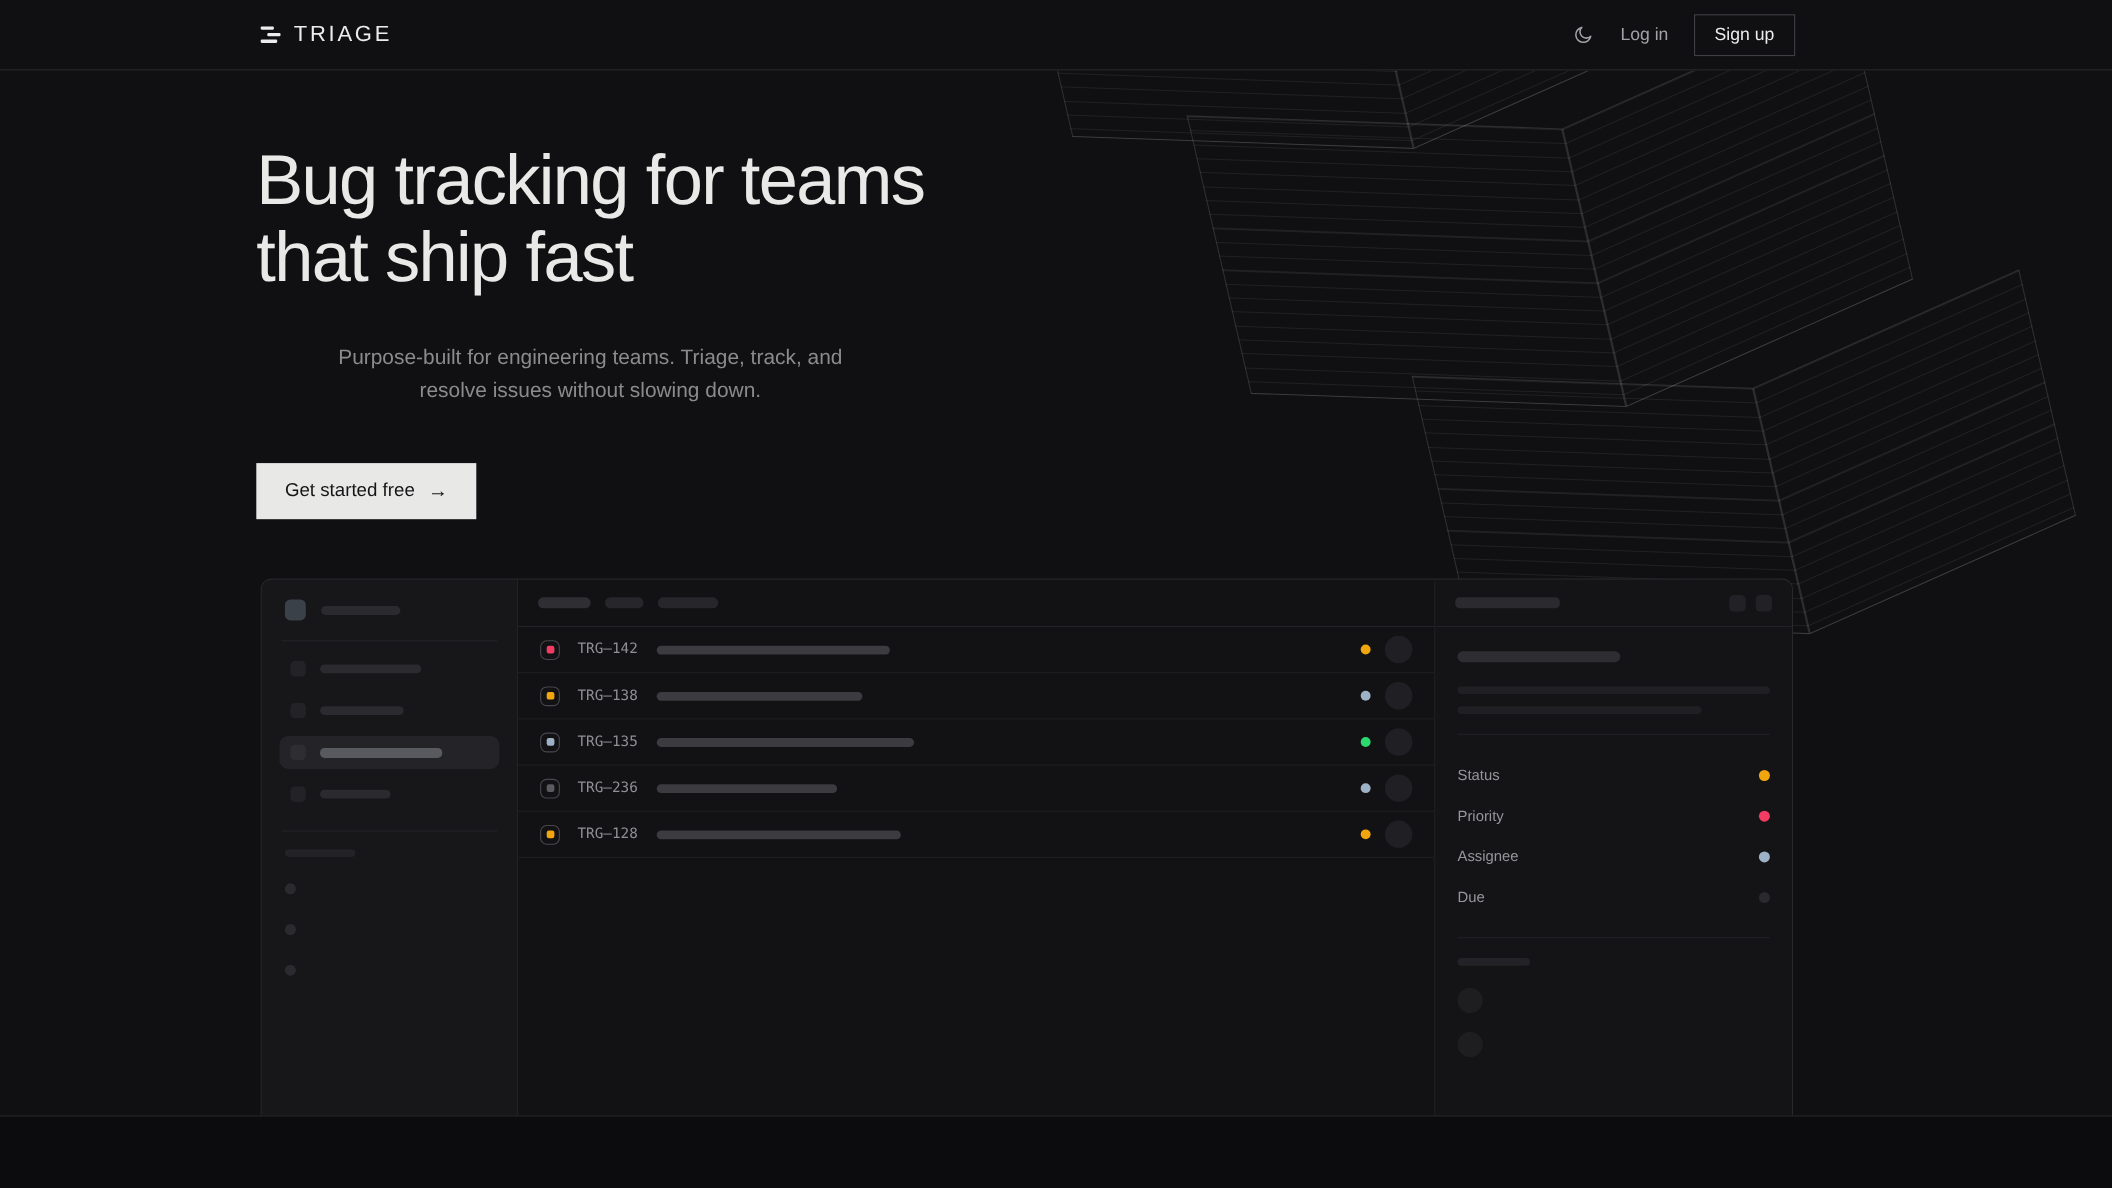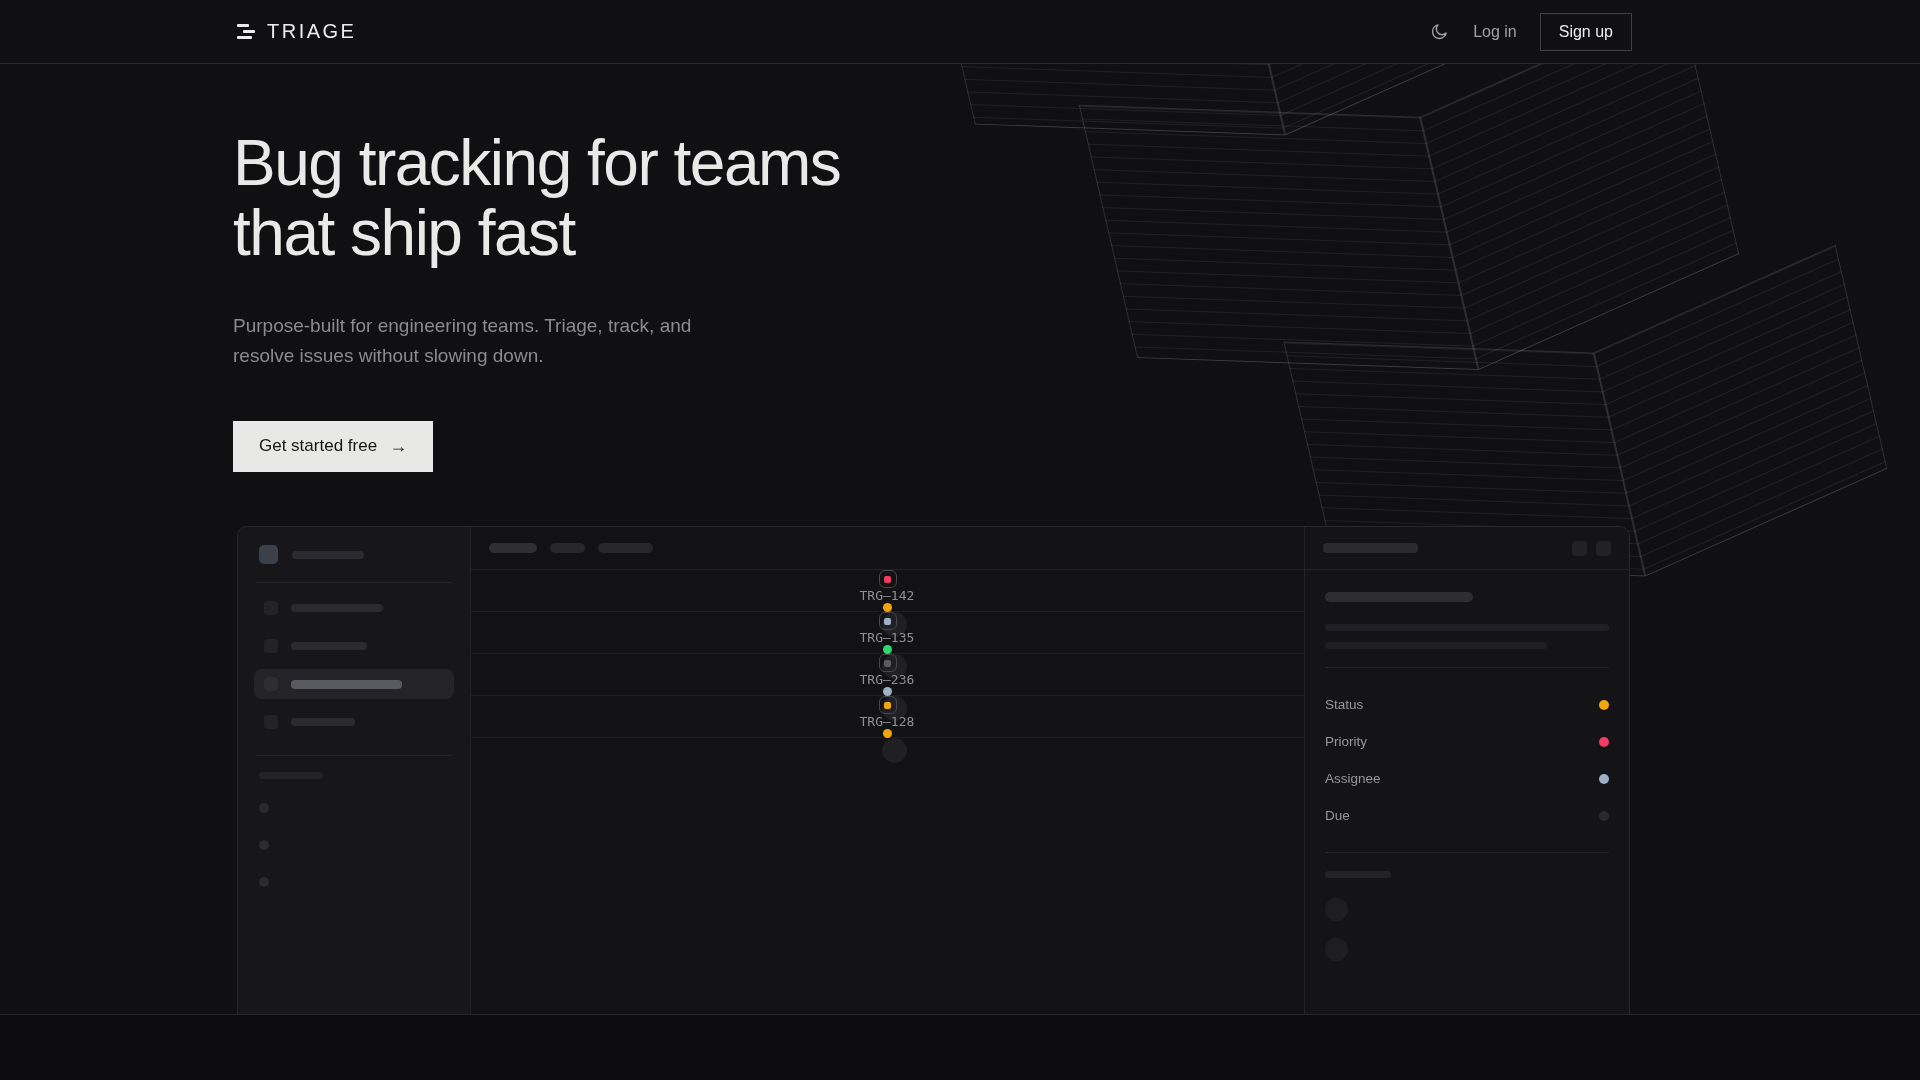--- a/index.html
+++ b/index.html
@@ -55,21 +55,21 @@
   .panel3 { left:390px; top:290px; }
   .panel3 .face.left  { width:300px; height:230px; }
   .panel3 .face.right { width:260px; height:230px; }
 
   
   .hero { position:absolute; left:233px; top:128px; z-index:10; }
   .hero h1 {
     color:#e9e9e7; font-size:64px; font-weight:500; letter-spacing:-1.5px;
     line-height:1.1; white-space:nowrap;
   }
-  .hero-sub { margin-top:42px; color:#8b8b8d; font-size:19px; line-height:30px; }
+  .hero-sub { margin-top:42px; color:#8b8b8d; font-size:19px; line-height:30px;text-align:center; }
   .cta {
     margin-top:50px; display:inline-flex; align-items:center; gap:12px;
     background:#e8e8e6; color:#151517; border:none; cursor:pointer;
     font-family:inherit; font-size:17px; font-weight:500; padding:15px 26px;
   }
   .cta .arrow { font-size:18px; font-weight:400; }
 
   
   .mockup {
     position:absolute; left:237px; top:526px; width:1393px; height:489px;
@@ -94,21 +94,21 @@
   .mk-side-label { width:64px; height:7px; background:#232327; border-radius:4px; margin:16px 5px 24px; }
   .mk-dot { width:10px; height:10px; border-radius:50%; background:#2b2b2f; margin:0 5px 27px; }
 
   
   .mk-list { flex:1; background:#121214; display:flex; flex-direction:column; border-right:1px solid #232327; }
   .mk-list-head { height:43px; flex:none; display:flex; align-items:center; gap:13px; padding:0 18px; border-bottom:1px solid #232327; }
   .pill { height:10px; border-radius:5px; background:#27272b; }
   .pill.p1 { width:48px; background:#2e2e33; }
   .pill.p2 { width:35px; }
   .pill.p3 { width:55px; }
-  .mk-row { height:42px; display:flex; align-items:center; padding:0 20px; border-bottom:1px solid #1e1e21;flex-direction:column; }
+  .mk-row { height:42px; display:flex; align-items:center; padding:0 20px; border-bottom:1px solid #1e1e21; }
   .mk-row.hatched {
     background:repeating-linear-gradient(135deg, rgba(255,255,255,0.05) 0 1px, transparent 1px 9px);
   }
   .issue-icon {
     width:18px; height:18px; border:1px solid #47474d; border-radius:6px;
     display:flex; align-items:center; justify-content:center; flex:none;
   }
   .issue-icon .chip { width:7px; height:7px; border-radius:2px; }
   .issue-id {
     font-family:"DejaVu Sans Mono", monospace; font-size:13px; color:#8f8f94;
@@ -241,20 +241,30 @@
           <span class="chip" style="background-color: rgb(242, 60, 100);"></span>
         </span>
       <span class="issue-id">TRG–142</span>
       <span class="issue-bar" style="width: 212px;"></span>
       <span class="issue-spacer"></span>
       <span class="status-dot" style="background-color: rgb(242, 166, 13);"></span>
       <span class="issue-avatar"></span>
     </div>
 
 
+    <div class="mk-row">
+      <span class="issue-icon">
+          <span class="chip" style="background-color: rgb(242, 166, 13);"></span>
+        </span>
+      <span class="issue-id">TRG–138</span>
+      <span class="issue-bar" style="width: 187px;"></span>
+      <span class="issue-spacer"></span>
+      <span class="status-dot" style="background-color: rgb(157, 177, 199);"></span>
+      <span class="issue-avatar"></span>
+    </div>
 
     <div class="mk-row">
       <span class="issue-icon">
           <span class="chip" style="background-color: rgb(157, 177, 199);"></span>
         </span>
       <span class="issue-id">TRG–135</span>
       <span class="issue-bar" style="width: 234px;"></span>
       <span class="issue-spacer"></span>
       <span class="status-dot" style="background-color: rgb(43, 217, 110);"></span>
       <span class="issue-avatar"></span>

